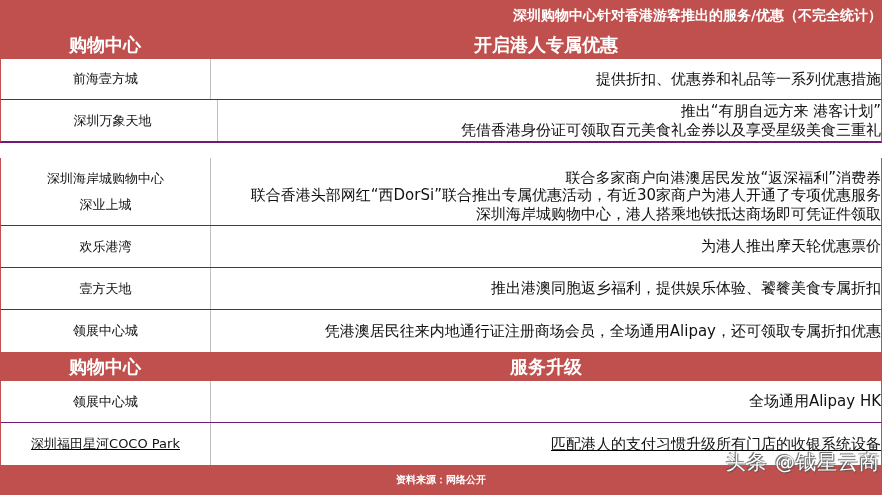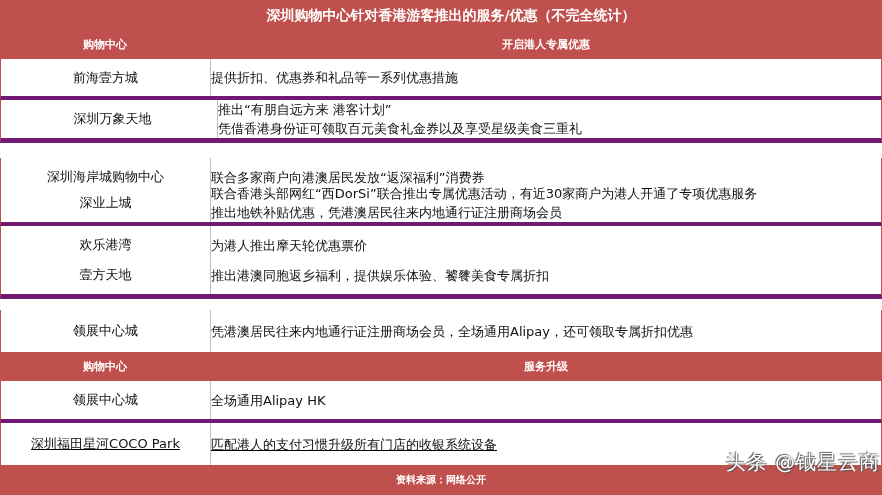--- a/index.html
+++ b/index.html
@@ -21,64 +21,64 @@
       left: 0;
       width: 882px;
       background: #C0504D;
       color: #ffffff;
       font-weight: bold;
     }
     .title {
       top: 0;
       height: 30px;
       line-height: 30px;
-      text-align: center;
+      text-align: right;
       font-size: 14px;
       padding-left: 20px;
       box-sizing: border-box;
     }
     .hdr {
       height: 29px;
       display: flex;
     }
     .hdr .c1, .hdr .c2 {
       line-height: 29px;
-      font-size: 11px;
+      font-size: 18px;
       text-align: center;
     }
     .c1 { width: 210px; flex: 0 0 210px; }
     .c2 { flex: 1; }
     .row {
       position: absolute;
       left: 0;
       width: 882px;
       display: flex;
       background: #ffffff;
       box-sizing: border-box;
       border-left: 1px solid #C0504D;
       border-right: 1px solid #C0504D;
-      border-bottom: 5px solid #701a75;
+      border-bottom: 2px solid #701a75;
     }
     .row .c1 {
       width: 209px;
       flex: 0 0 209px;
       border-right: 1px solid #BFBFBF;
       display: flex;
       align-items: center;
       justify-content: center;
       font-size: 13px;
       color: #111;
       text-align: center;
     }
     .row .c2 {
       display: flex;
       flex-direction: column;
-      align-items: flex-start;
+      align-items: flex-end;
       justify-content: center;
-      font-size: 13px;
+      font-size: 15px;
       color: #111;
       text-align: center;
       line-height: 19px;
     }
     .footer {
       top: 465px;
       height: 30px;
       line-height: 30px;
       text-align: center;
       font-size: 10px;
@@ -125,32 +125,32 @@
     <div class="c1">深圳海岸城购物中心</div>
     <div class="c2">
       <div>联合多家商户向港澳居民发放“返深福利”消费券</div>
     </div>
   </div>
 
   <div class="row" style="top:184px;height:43px;">
     <div class="c1">深业上城</div>
     <div class="c2">
       <div>联合香港头部网红“西DorSi”联合推出专属优惠活动，有近30家商户为港人开通了专项优惠服务</div>
-      <div>推出地铁补贴优惠，凭港澳居民往来内地通行证注册商场会员</div>
+      <div>深圳海岸城购物中心，港人搭乘地铁抵达商场即可凭证件领取</div>
     </div>
   </div>
 
   <div class="row" style="top:226px;height:43px;">
     <div class="c1">欢乐港湾</div>
     <div class="c2">
       <div>为港人推出摩天轮优惠票价</div>
     </div>
   </div>
 
-  <div class="row" style="top:256px;height:43px;">
+  <div class="row" style="top:268px;height:43px;">
     <div class="c1">壹方天地</div>
     <div class="c2">
       <div>推出港澳同胞返乡福利，提供娱乐体验、饕餮美食专属折扣</div>
     </div>
   </div>
 
   <div class="row" style="top:310px;height:42px;border-bottom:none;">
     <div class="c1">领展中心城</div>
     <div class="c2">
       <div>凭港澳居民往来内地通行证注册商场会员，全场通用Alipay，还可领取专属折扣优惠</div>

